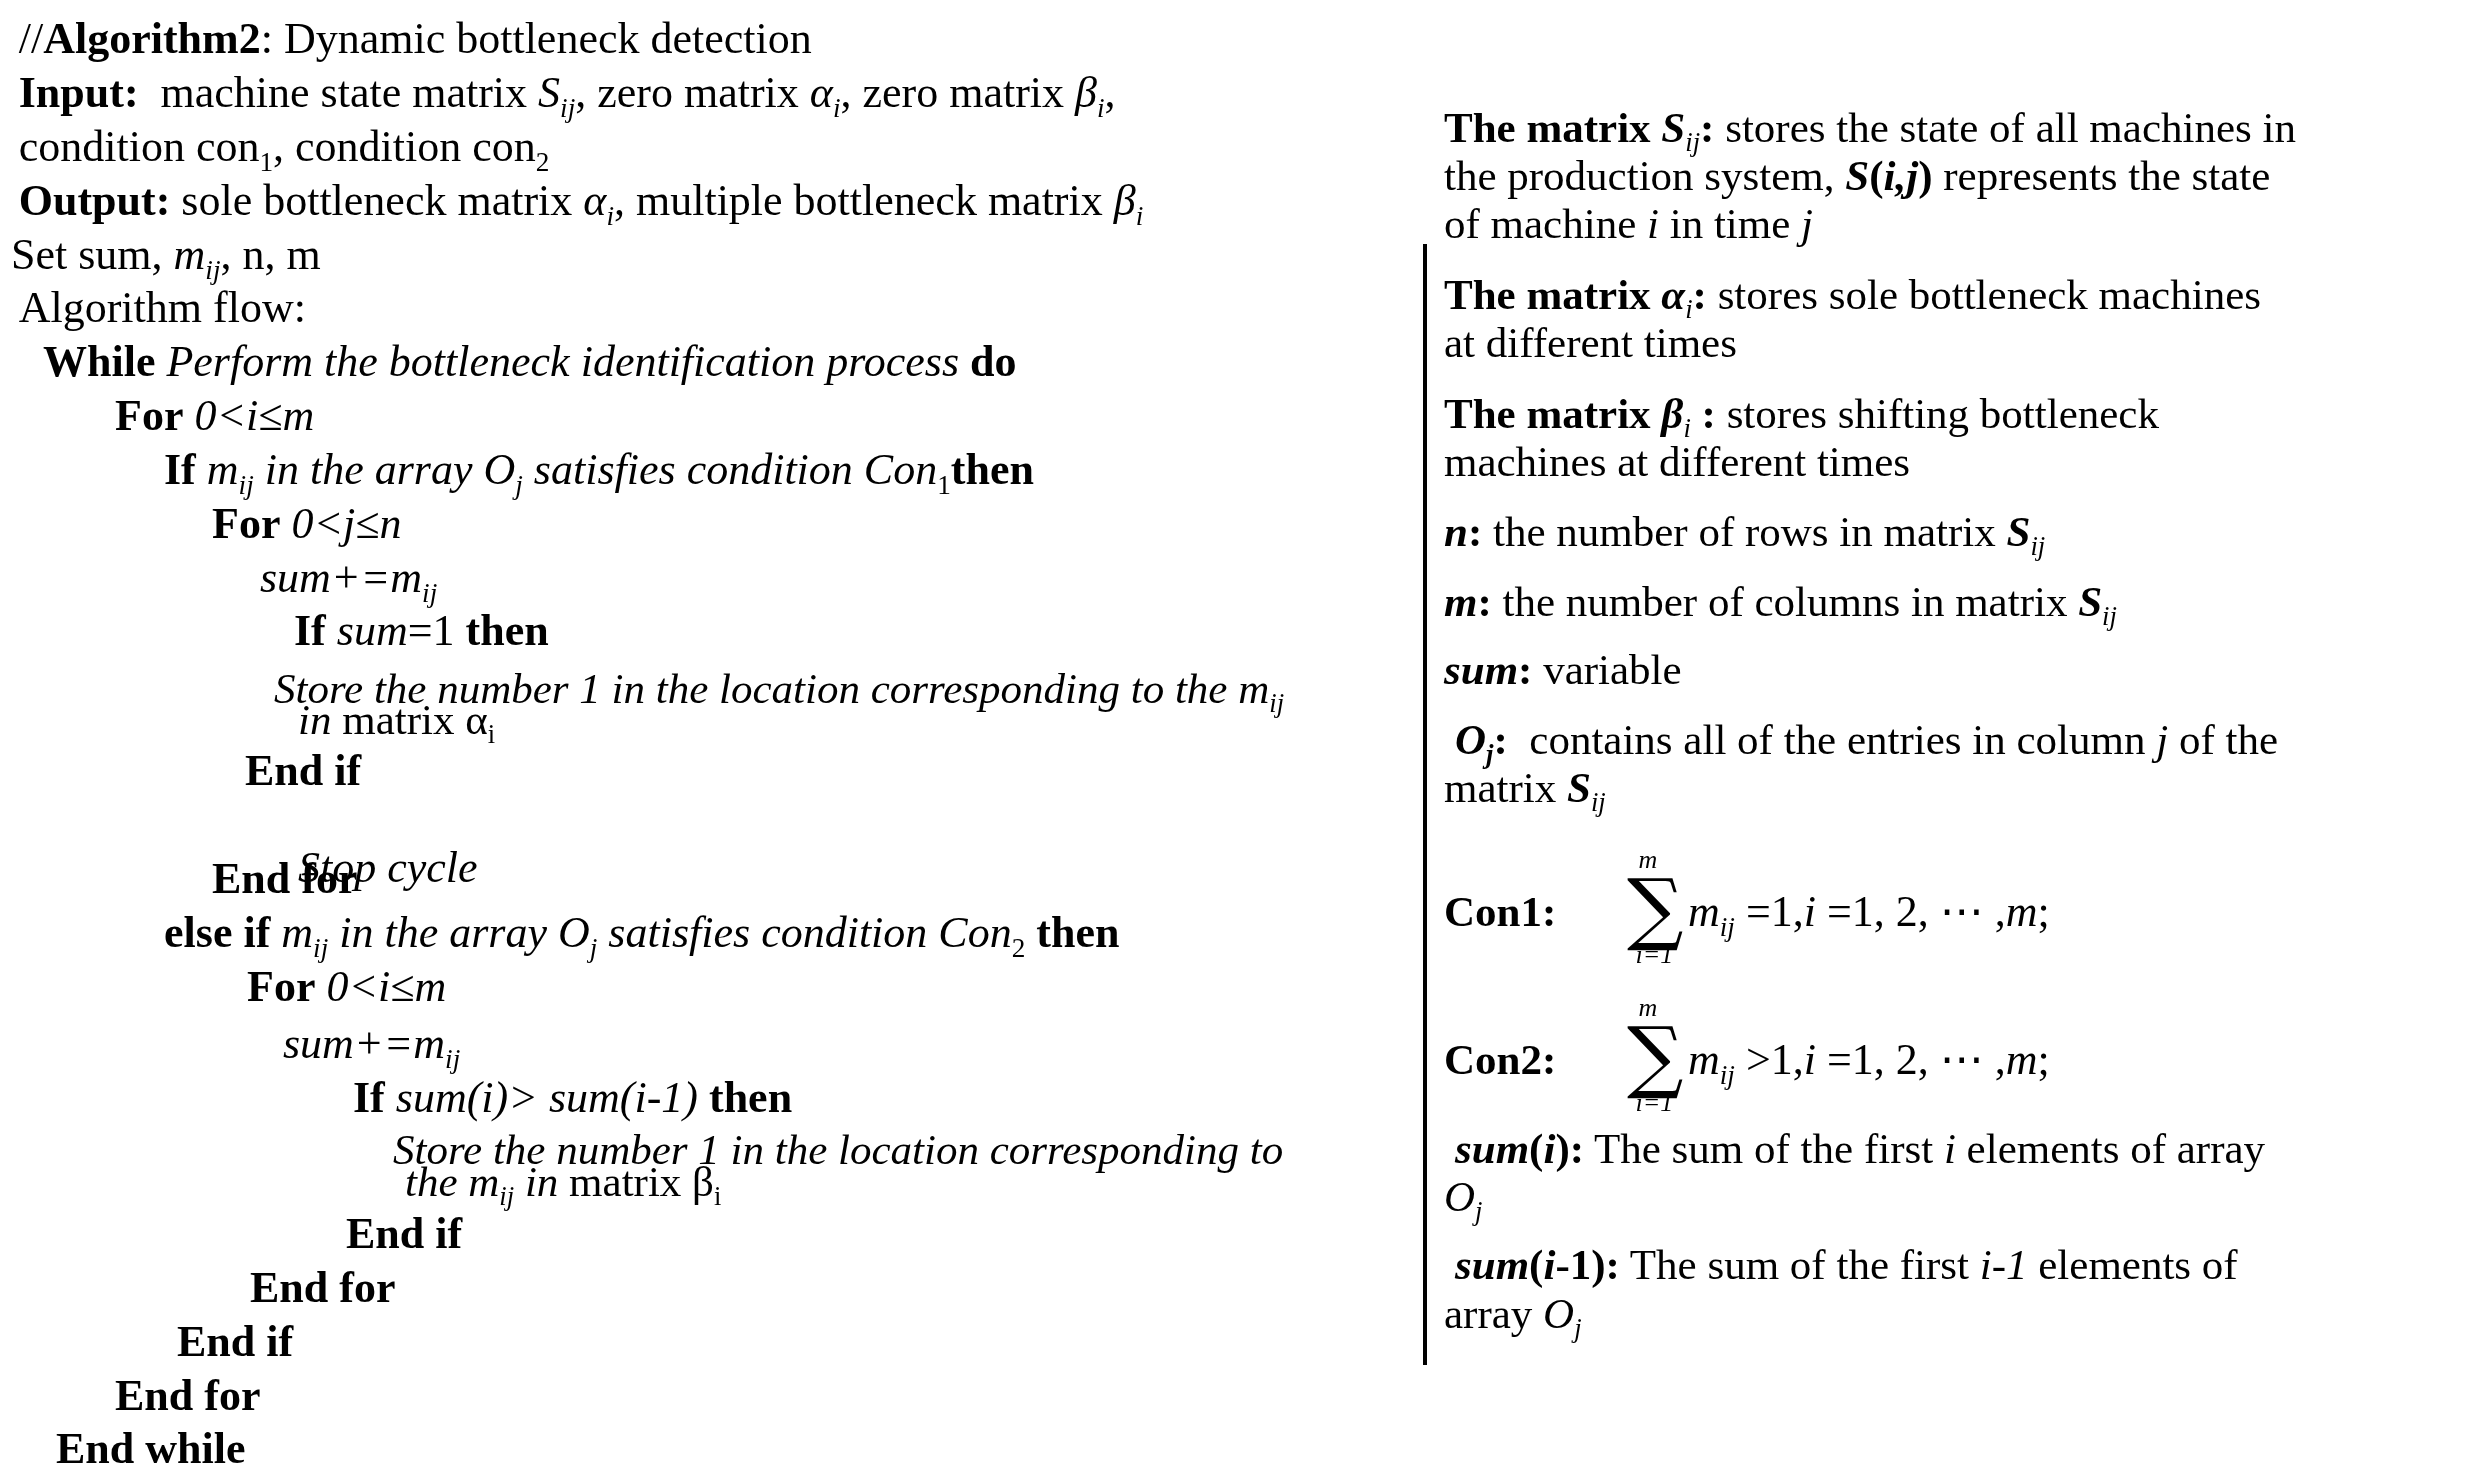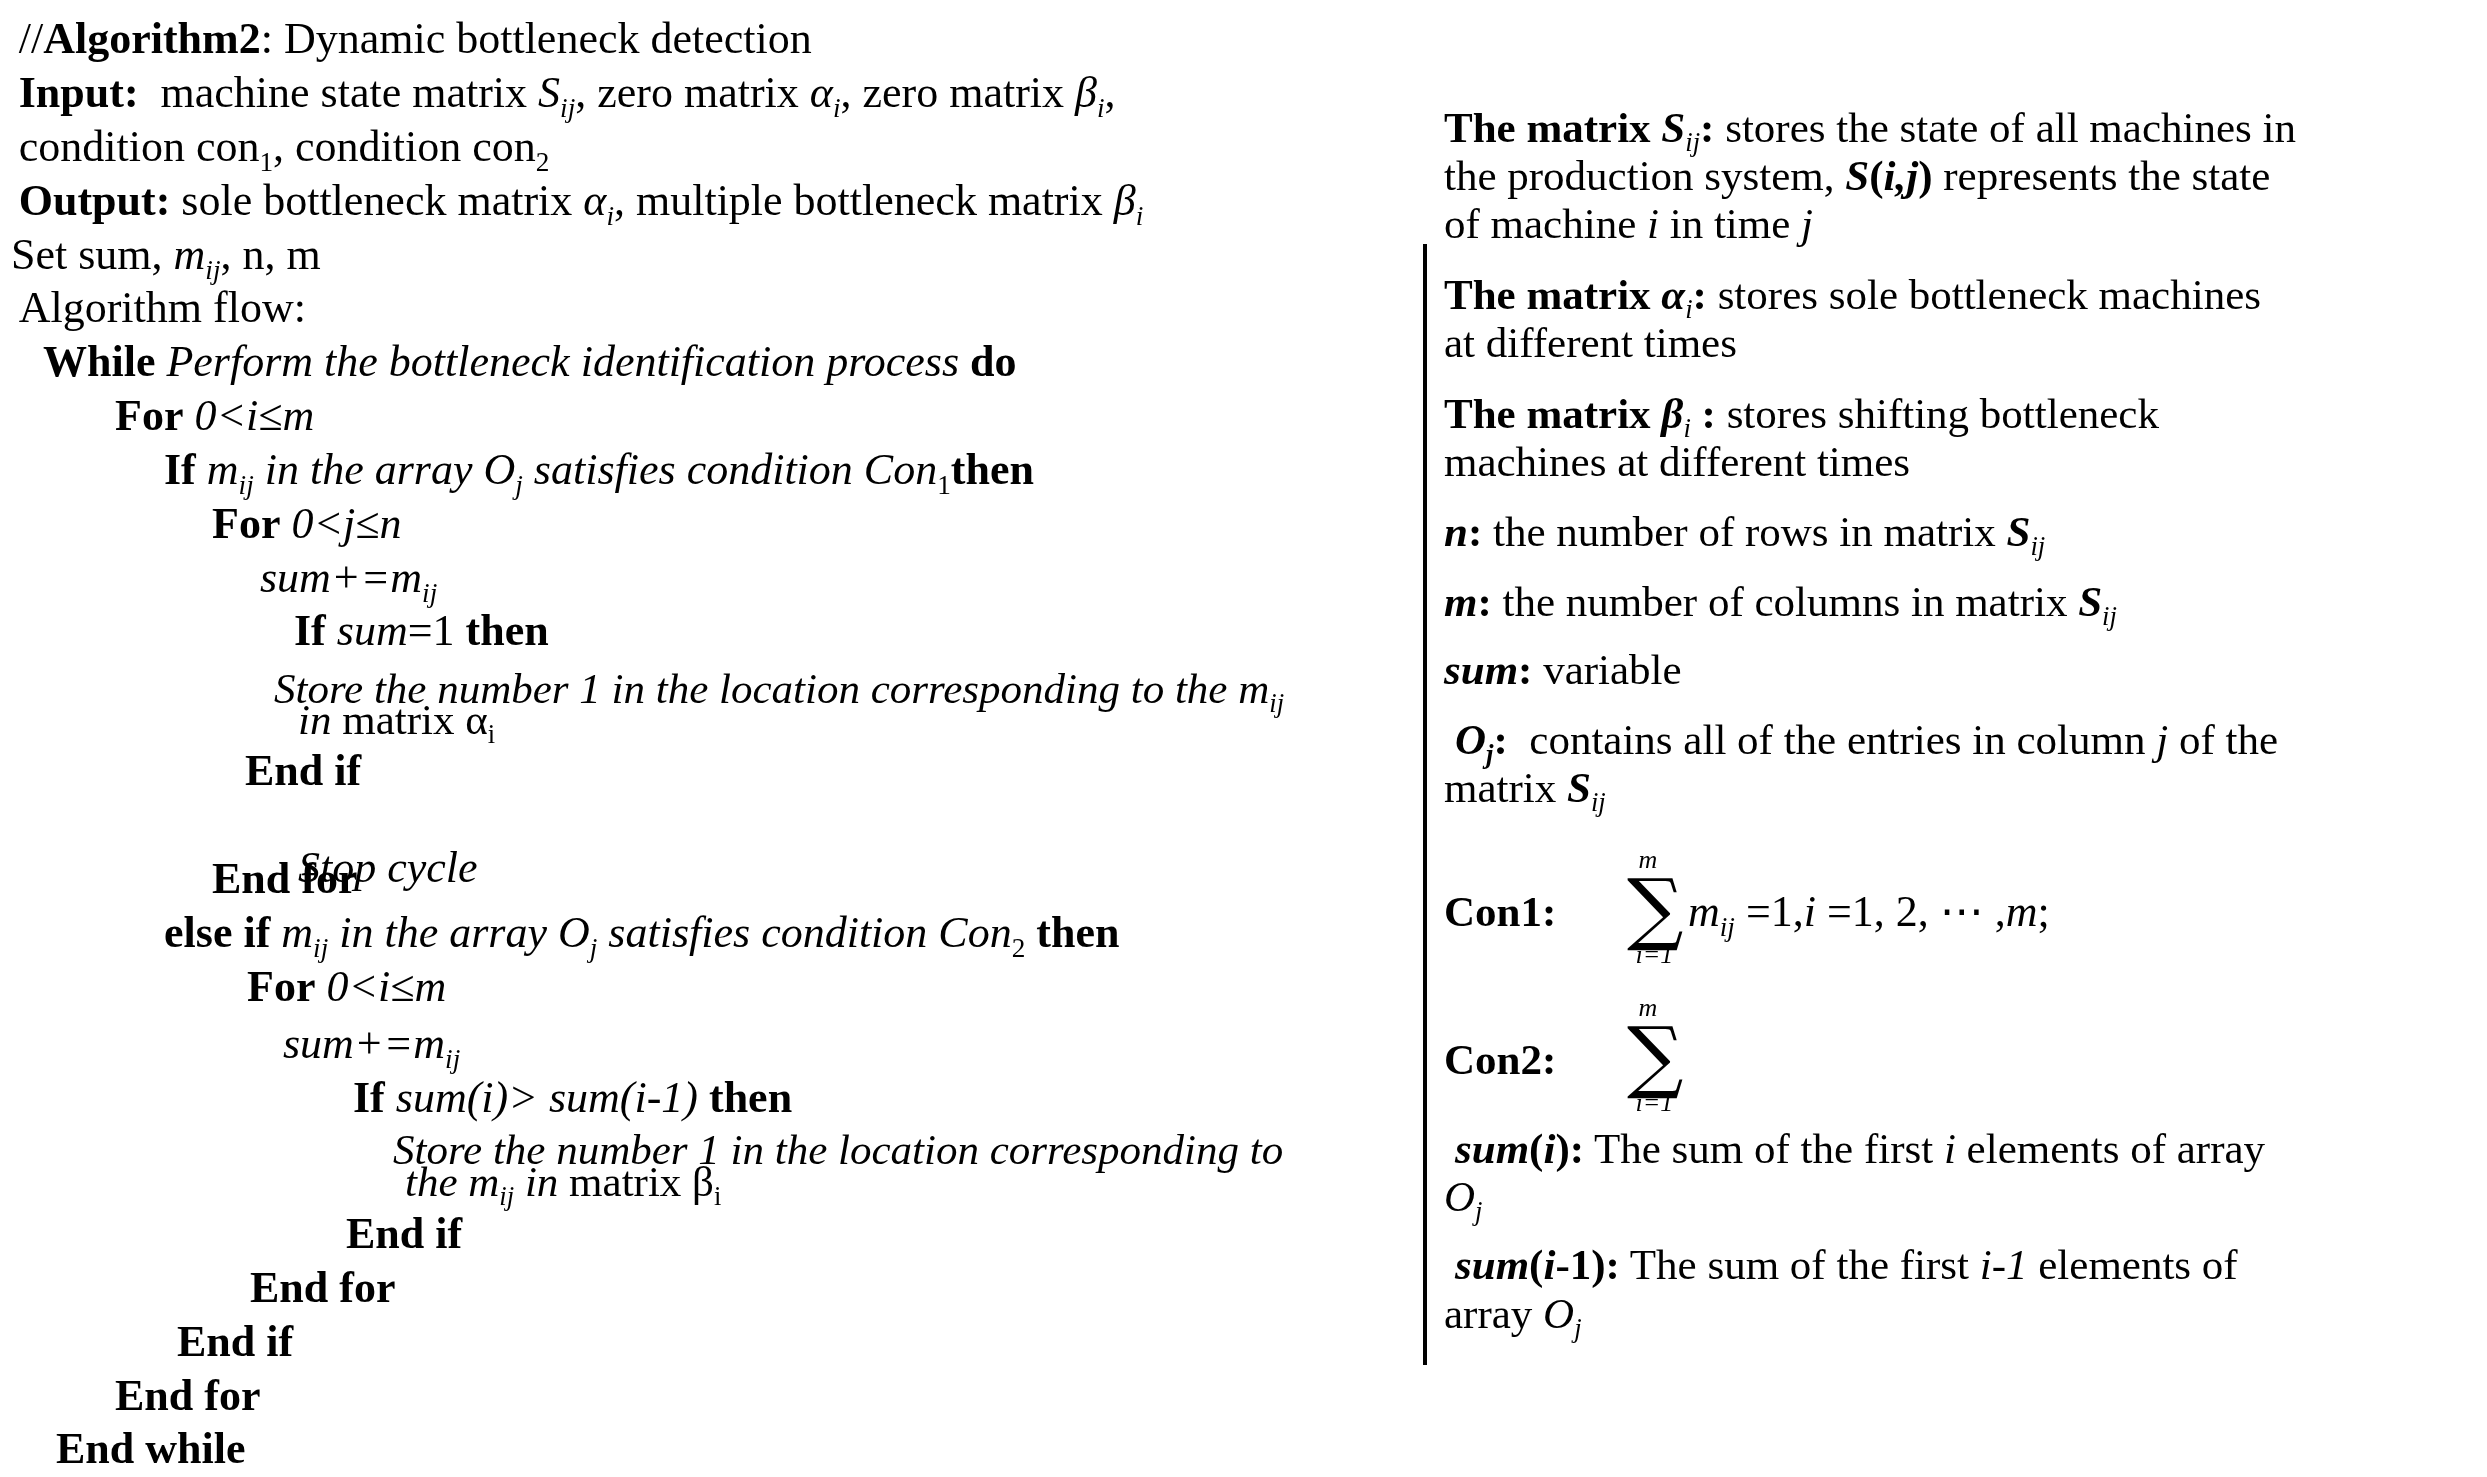--- a/index.html
+++ b/index.html
@@ -165,20 +165,23 @@
     </div>
   </div>
 
   <div style="position:absolute;left:1444px;top:980px;height:144px;width:718px;">
     <b class="rline" style="left:0;top:56px;">Con2:</b>
     <div style="position:absolute;left:183px;top:0;width:86px;height:144px;">
       <span class="lim" style="top:13px;">m</span>
       <span class="sigma" style="position:absolute;left:0;top:37px;">∑</span>
       <span class="lim" style="top:108px;left:8.6px;">i=1</span>
     </div>
+    <div class="rline" style="left:244px;top:56px;font-size:44px;">
+      <i>m</i><sub><i>ij</i></sub><span> &gt;1,</span><i>i</i><span> =1, 2, ⋯ ,</span><i>m</i><span>;</span>
+    </div>
   </div>
 
   <div class="rline" style="left:1455px;top:1125px;">
     <b><i>sum</i></b><b>(</b><b><i>i</i></b><b>):</b><span> The sum of the first </span><i>i</i><span> elements of array</span>
   </div>
   <div class="rline" style="left:1444px;top:1173px;">
     <i>O</i><sub><i>j</i></sub>
   </div>
 
   <div class="rline" style="left:1455px;top:1241px;">

